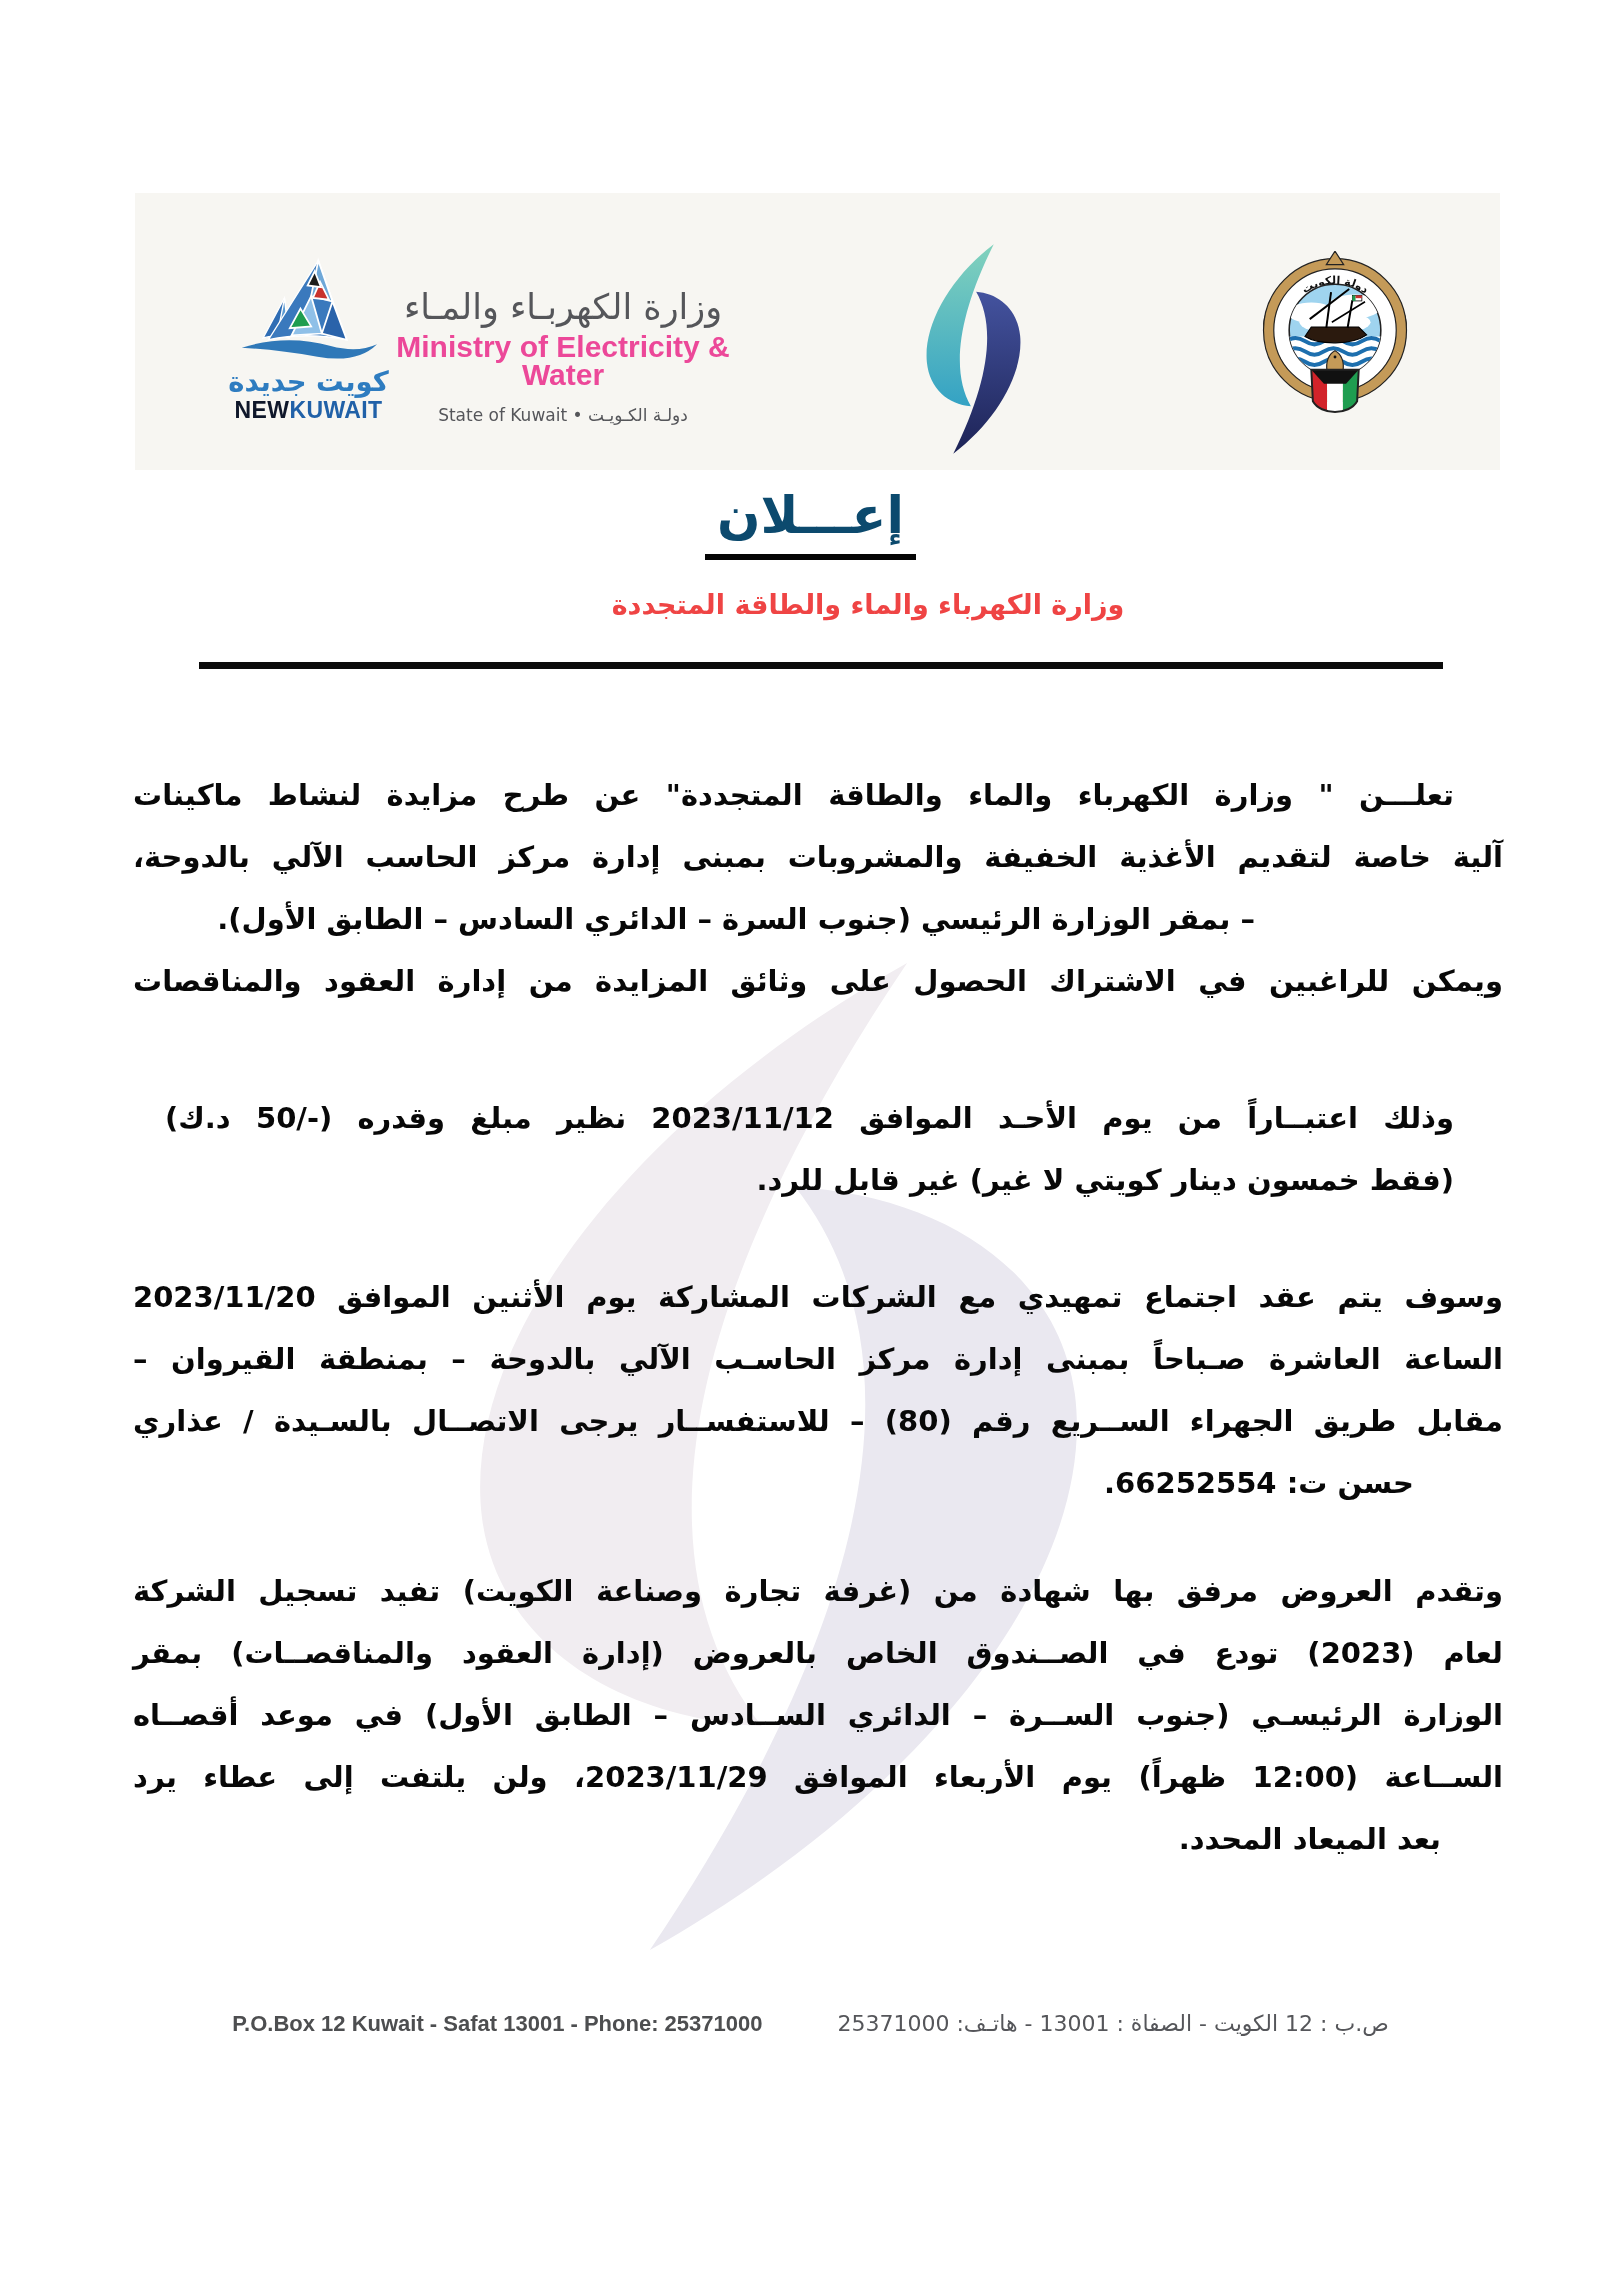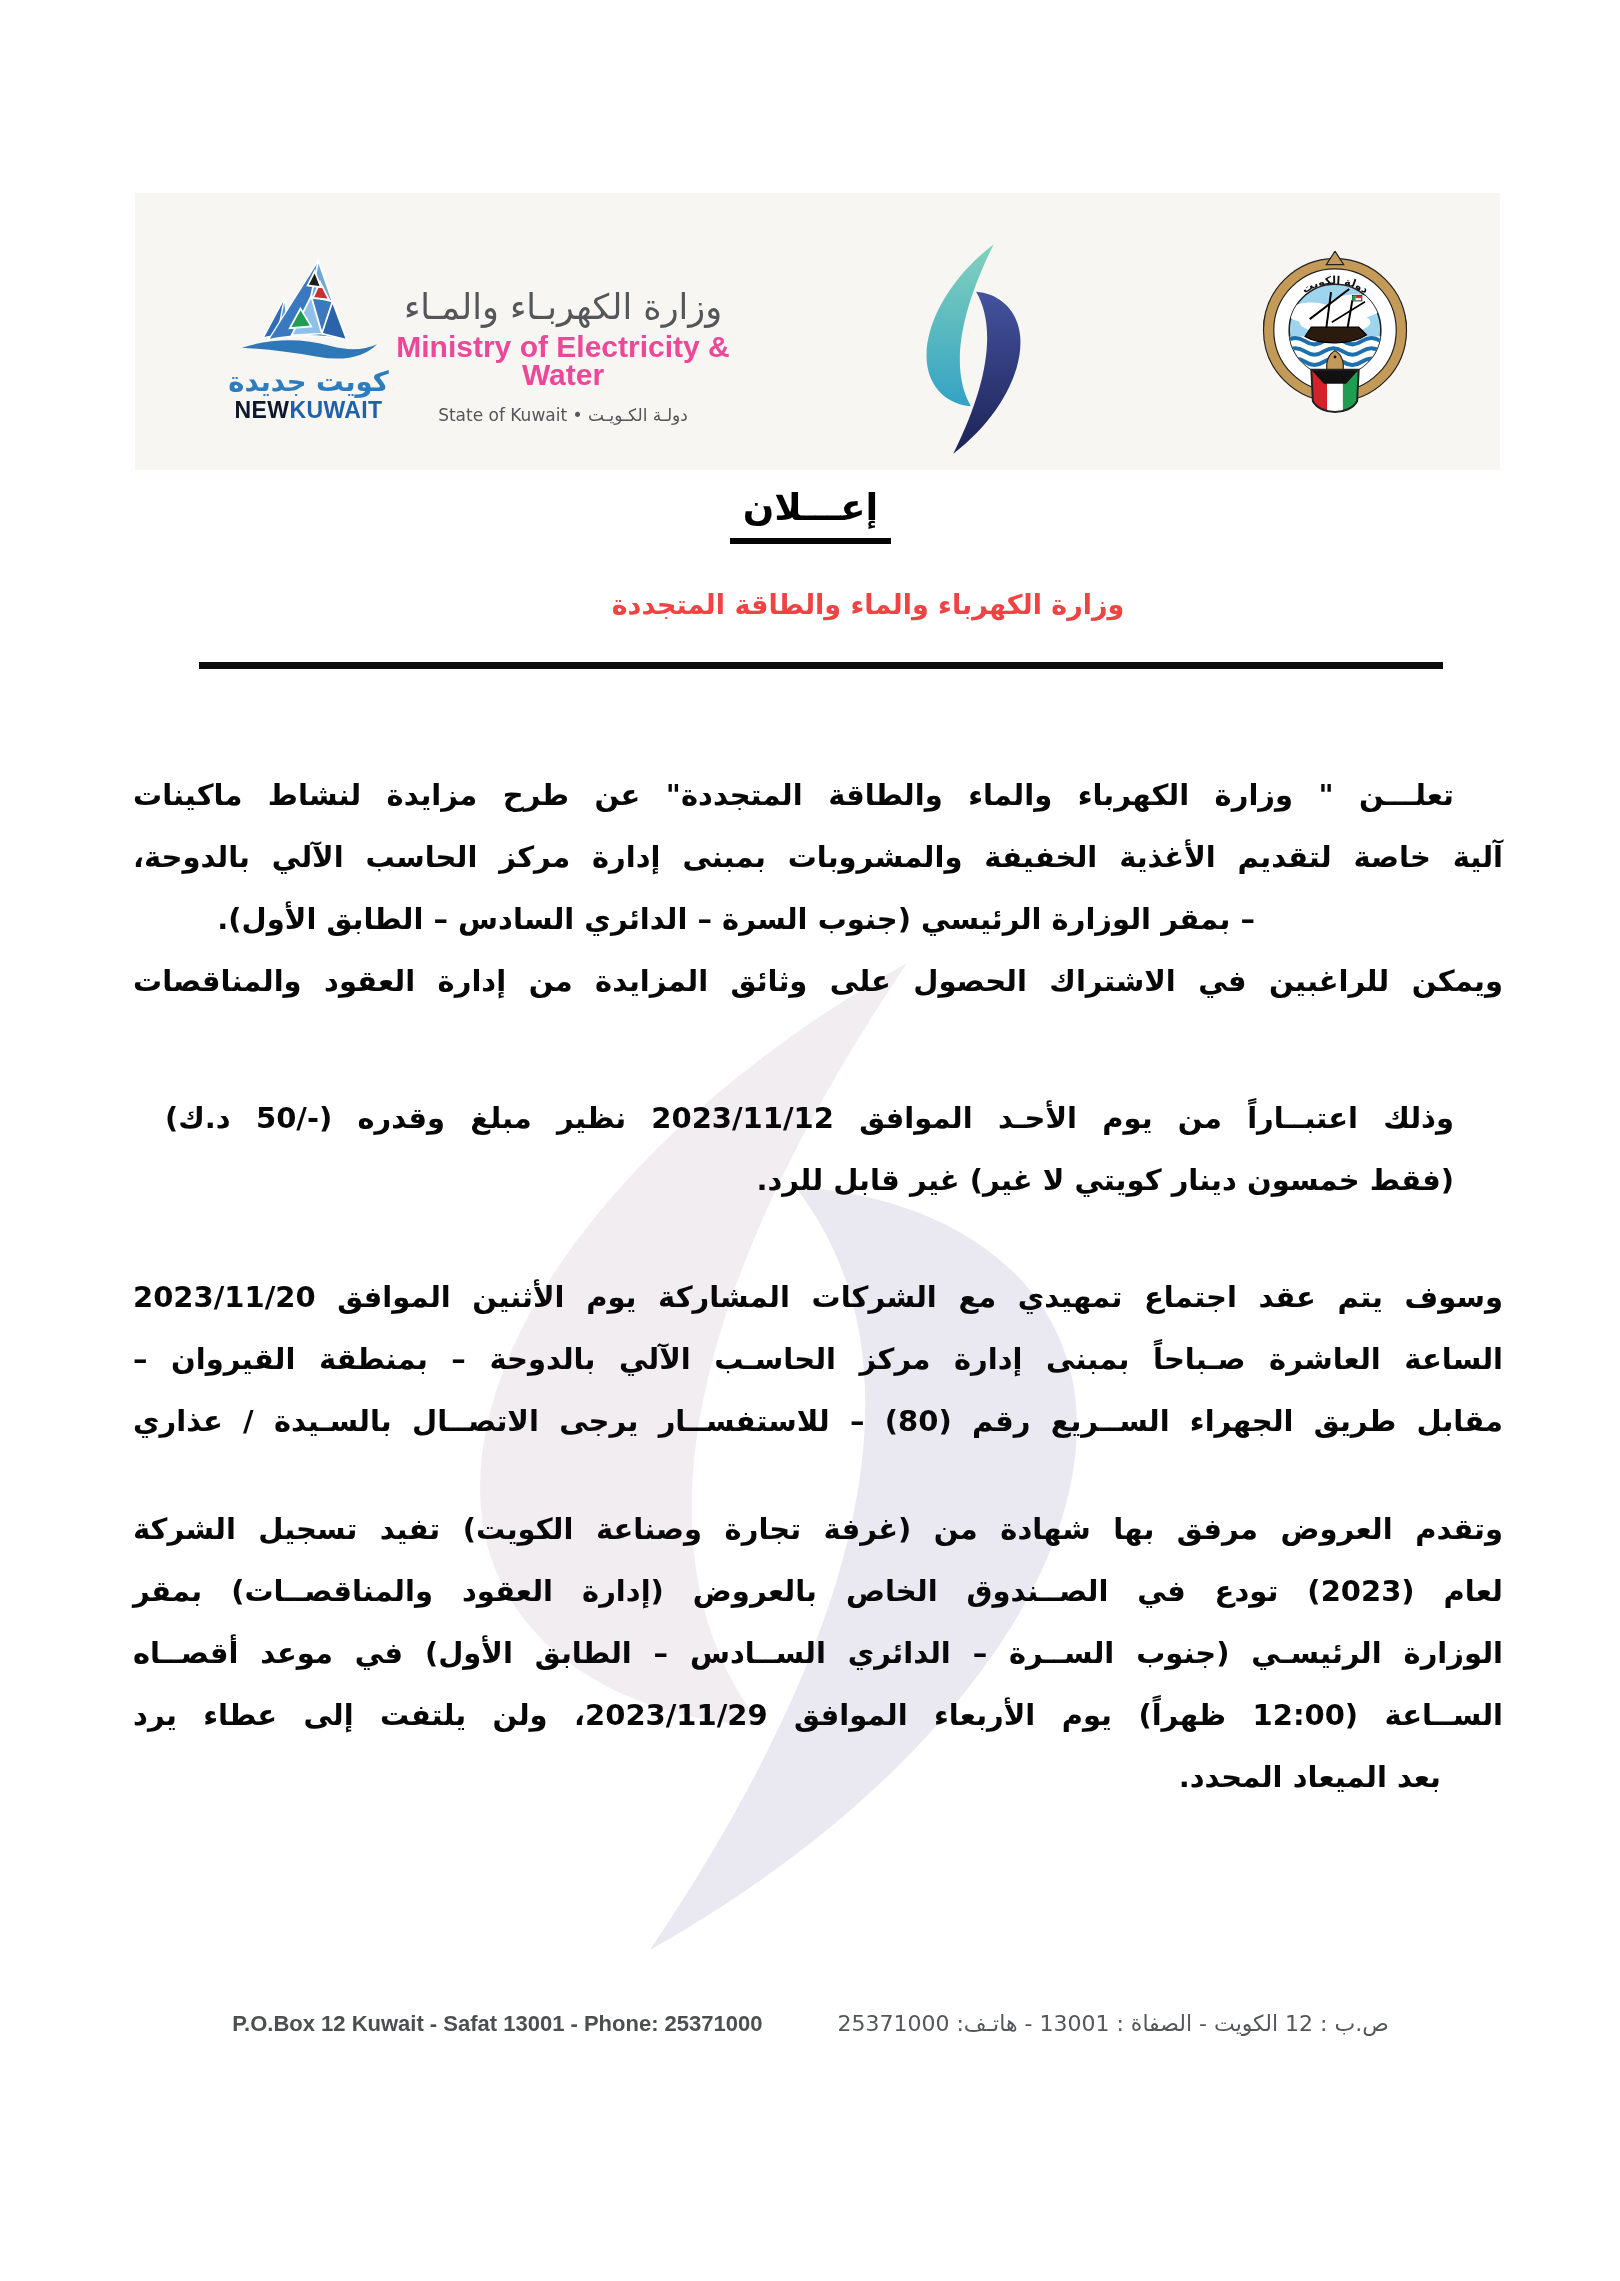--- a/index.html
+++ b/index.html
@@ -26,21 +26,21 @@
   .ministry-en{font-family:"Liberation Sans",sans-serif;font-size:30px;font-weight:bold;color:#ec4899;line-height:28px;margin-top:3.5px;}
   .ministry-state{font-size:17px;color:#55565a;line-height:21px;margin-top:16px;}
   
   .flame-logo{position:absolute;left:915px;top:239px;}
   .emblem{position:absolute;left:1256px;top:251px;}
   
   .watermark{position:absolute;left:415px;top:938px;z-index:0;}
   
   .title-wrap{position:absolute;left:0;top:486px;width:1621px;text-align:center;z-index:2;}
   .title{
-    display:inline-block;direction:rtl;font-size:37px;font-weight:bold;color:#000000;
+    display:inline-block;direction:rtl;font-size:51px;font-weight:bold;color:#0c4a6e;
     border-bottom:6.2px solid #050505;padding:0 12.4px 8.9px 12.4px;
   }
   .subtitle-wrap{position:absolute;left:0;top:589px;width:1621px;text-align:center;padding-left:115px;box-sizing:border-box;z-index:2;}
   .subtitle{direction:rtl;font-size:27px;font-weight:bold;color:#ef4444;}
   .rule{position:absolute;left:199px;top:662px;width:1244px;height:7px;background:#0b0b0b;z-index:2;}
   
   .content{position:absolute;left:133px;top:764px;width:1370px;z-index:1;}
   .para{margin:0;}
   .para.gap1{margin-bottom:75px;}
   .para.gap2{margin-bottom:55px;margin-left:32px;}
@@ -199,20 +199,21 @@
       <div class="line">ويمكن للراغبين في الاشتراك الحصول على وثائق المزايدة من إدارة العقود والمناقصات</div>
     </div>
     <div class="para gap2">
       <div class="line pr55">وذلك اعتبــاراً من يوم الأحـد الموافق 2023/11/12 نظير مبلغ وقدره (-/50 د.ك)</div>
       <div class="line end pr55">(فقط خمسون دينار كويتي لا غير) غير قابل للرد.</div>
     </div>
     <div class="para gap3">
       <div class="line">وسوف يتم عقد اجتماع تمهيدي مع الشركات المشاركة يوم الأثنين الموافق 2023/11/20</div>
       <div class="line">الساعة العاشرة صـباحاً بمبنى إدارة مركز الحاسـب الآلي بالدوحة – بمنطقة القيروان –</div>
       <div class="line">مقابل طريق الجهراء الســريع رقم (80) – للاستفســار يرجى الاتصــال بالسـيدة / عذاري</div>
+      <div class="line end pr100">حسن ت: 66252554.</div>
     </div>
     <div class="para">
       <div class="line">وتقدم العروض مرفق بها شهادة من (غرفة تجارة وصناعة الكويت) تفيد تسجيل الشركة</div>
       <div class="line">لعام (2023) تودع في الصــندوق الخاص بالعروض (إدارة العقود والمناقصــات) بمقر</div>
       <div class="line">الوزارة الرئيسـي (جنوب الســرة – الدائري الســادس – الطابق الأول) في موعد أقصــاه</div>
       <div class="line">الســاعة (12:00 ظهراً) يوم الأربعاء الموافق 2023/11/29، ولن يلتفت إلى عطاء يرد</div>
       <div class="line end pr70">بعد الميعاد المحدد.</div>
     </div>
   </div>
 

